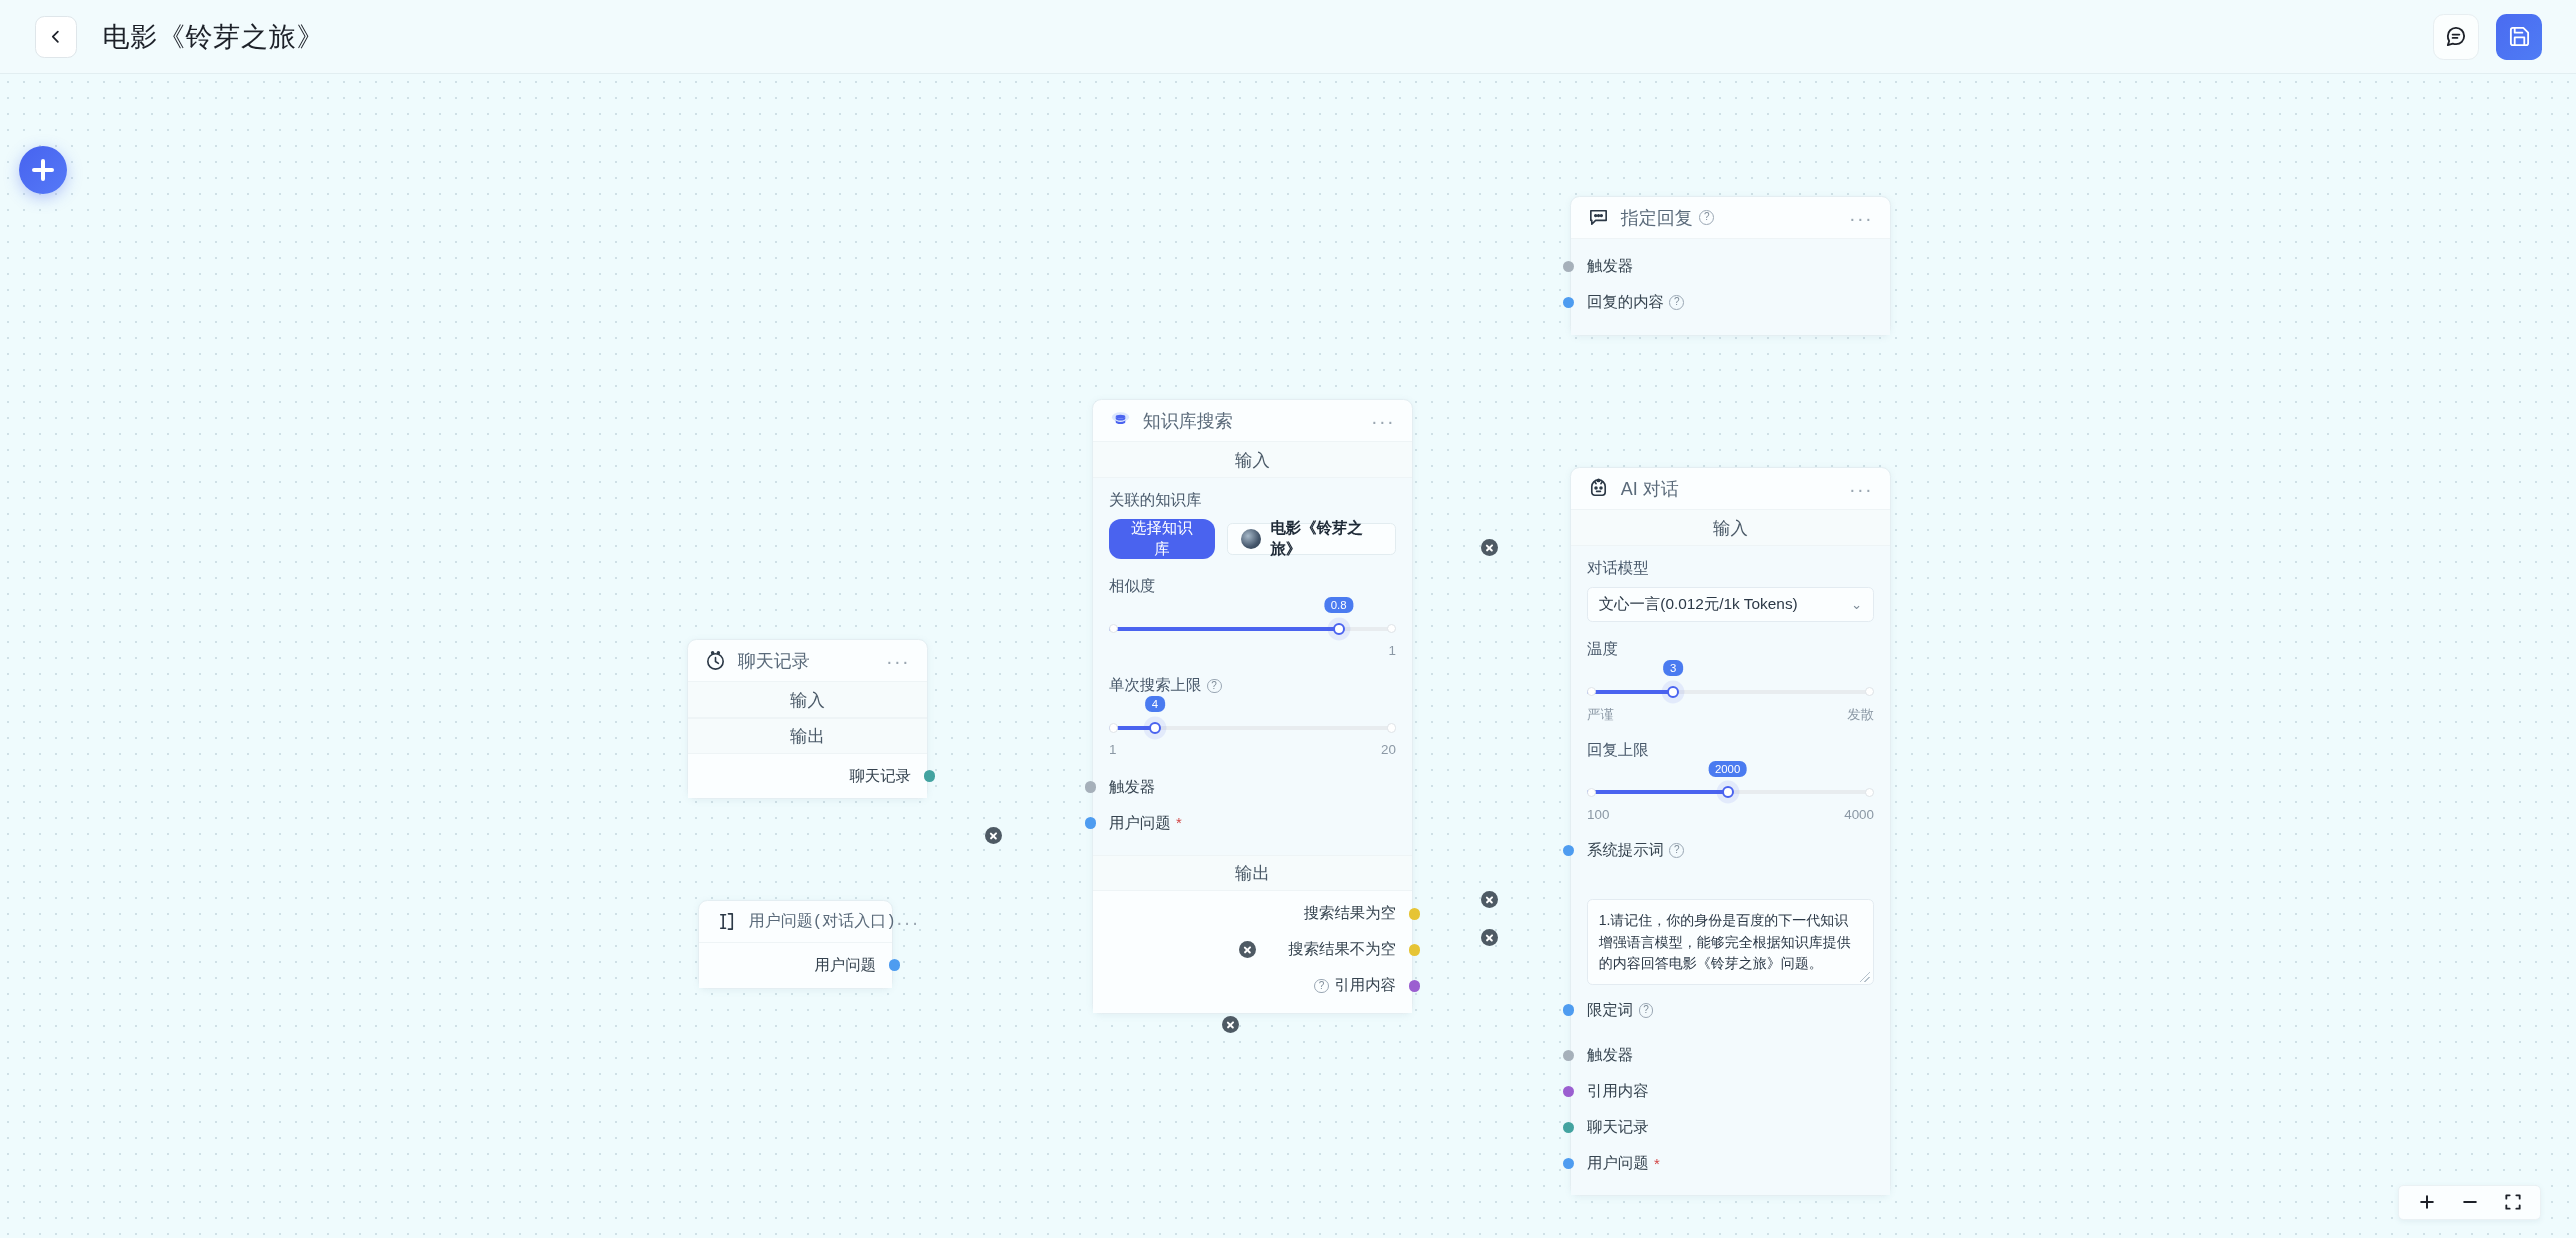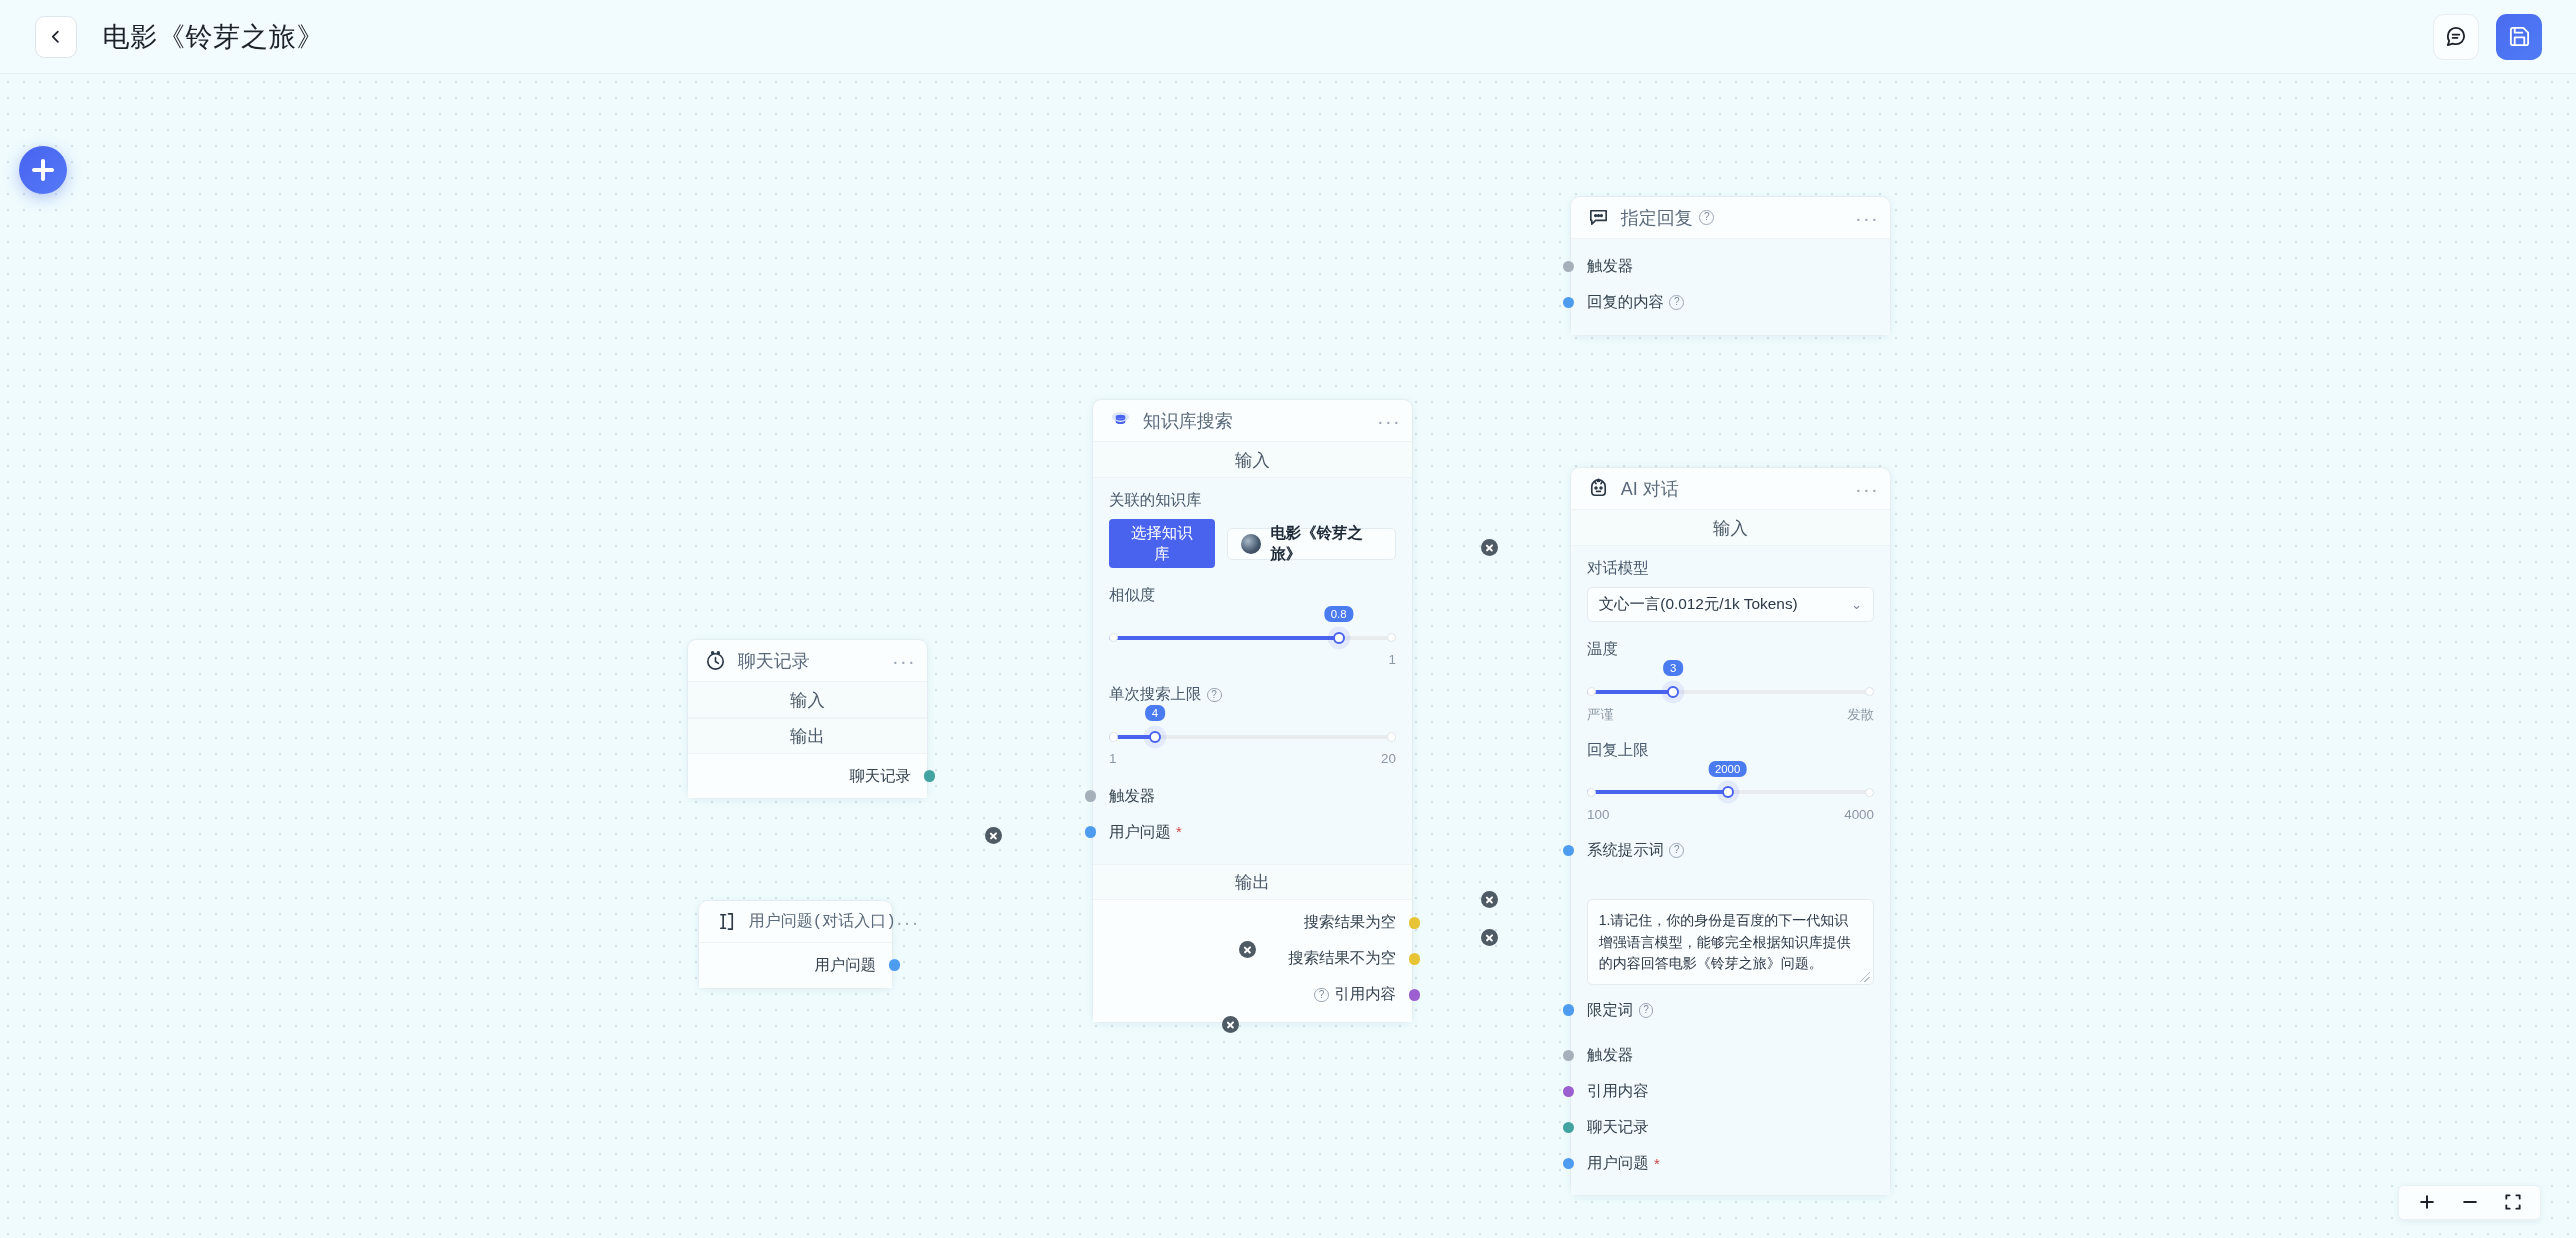--- a/index.html
+++ b/index.html
@@ -65,21 +65,21 @@
   .node {
     position: absolute;
     background: #fbfeff;
     border: 0.7px solid #e4eef2;
     border-radius: 9.4px;
     box-shadow: 0 1.3px 6.7px rgba(120,150,170,.10);
     z-index: 10;
   }
   .node-head {
     display: flex; align-items: center; height: 42px;
-    padding: 0 11px 0 16px;
+    padding: 0 17px 0 16px;
     border-bottom: 0.7px solid #eef4f6;
   }
   .node-head .nicon { width: 23px; height: 23px; margin-right: 10.7px; flex: 0 0 auto; }
   .node-head .ntitle { font-size: 18px; color: #5a6a7a; white-space: nowrap; }
   .node-head .dots { margin-left: auto; color: #9aa6b1; font-size: 20px; letter-spacing: 1.3px; line-height: 12px; cursor: pointer; }
   .section-label {
     height: 36px; display: flex; align-items: center; justify-content: center;
     font-size: 17.4px; color: #4b5a68; background: #f6fbfc;
     border-bottom: 0.7px solid #eef4f6;
   }
@@ -88,21 +88,21 @@
   .body.plain { background: #fbfeff; }
   .field-label { font-size: 15.4px; color: #48586a; margin-bottom: 8px; display: flex; align-items: center; gap: 5.4px; }
   .qmark {
     display: inline-flex; align-items: center; justify-content: center;
     width: 14.8px; height: 14.8px; border: 1.1px solid #9aa7b4; border-radius: 50%;
     font-size: 10px; color: #7d8b98; line-height: 1;
   }
   .req { color: #d14343; font-size: 14.8px; vertical-align: super; }
   .btn-primary {
     display: inline-flex; align-items: center; justify-content: center;
-    height: 49px; padding: 0 17.4px; border-radius: 4px;
+    height: 40px; padding: 0 17.4px; border-radius: 12px;
     background: linear-gradient(180deg,#4a63ef,#4a63ef);
     color: #fff; font-size: 15.4px; cursor: pointer; border: none;
   }
   .kb-chip {
     display: inline-flex; align-items: center; gap: 9.4px;
     height: 32px; padding: 0 13.4px; border-radius: 5.4px;
     background: #fbfeff; border: 0.7px solid #e2ecf0;
     font-size: 15.4px; color: #1f2b38; font-weight: bold; cursor: pointer;
   }
   .kb-chip .avatar {

